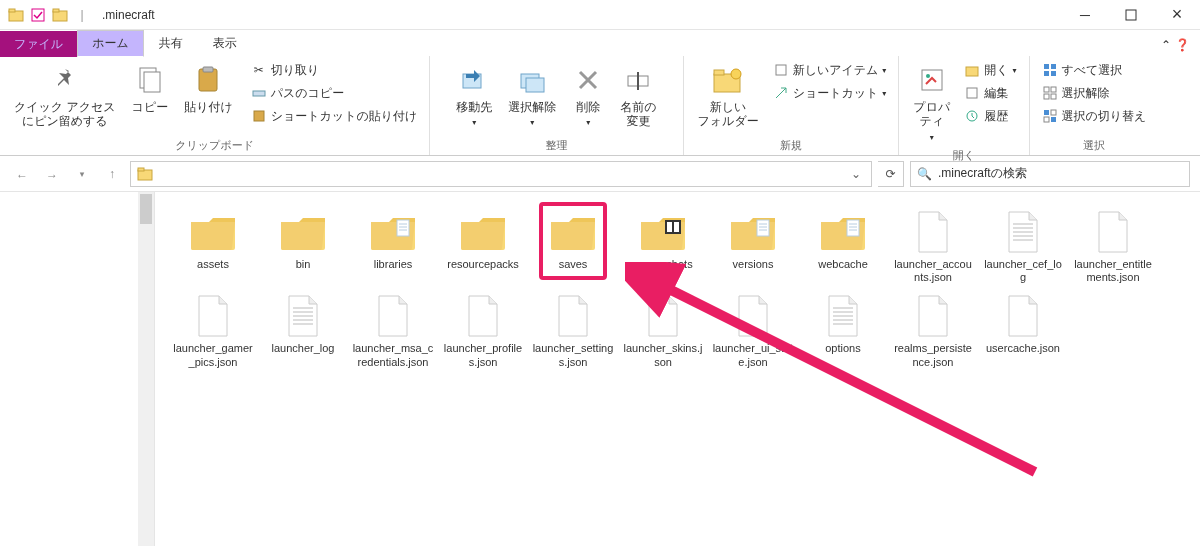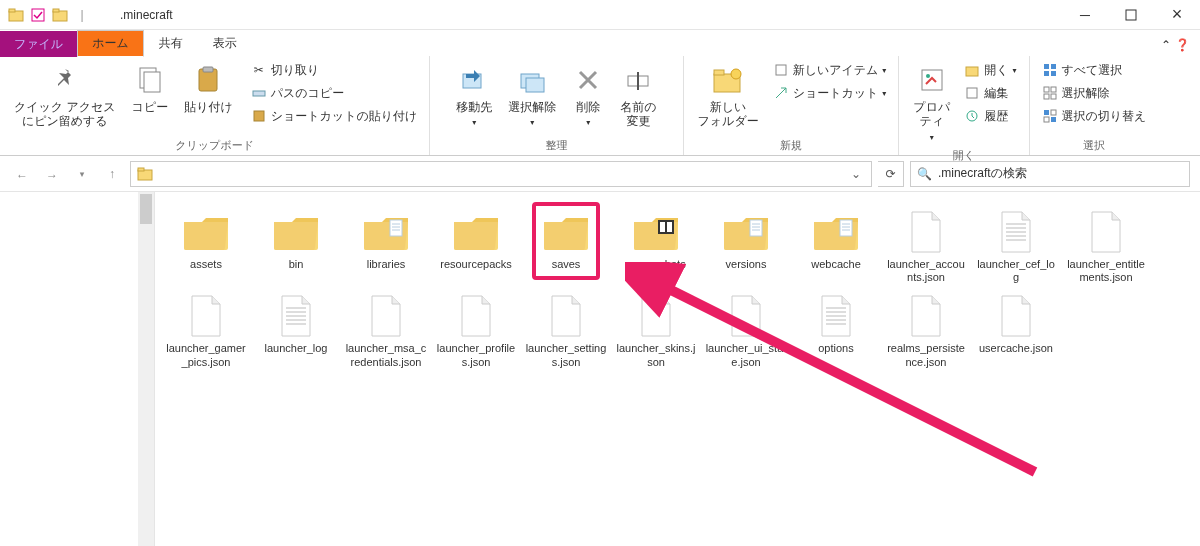--- a/index.html
+++ b/index.html
@@ -1,47 +1,47 @@
 <!DOCTYPE html>
 <html><head>
 <meta charset="utf-8">
 <style>
 *{box-sizing:border-box;margin:0;padding:0;font-family:"Yu Gothic UI","Meiryo",sans-serif;font-size:12px;color:#333}
 body{background:#fff;width:1200px;height:546px;overflow:hidden;position:relative}
 .titlebar{height:30px;display:flex;align-items:center;border-bottom:1px solid #e5e5e5}
 .titlebar .qat{display:flex;align-items:center;gap:6px;padding:0 8px}
 .qat-icon{width:16px;height:16px;display:flex;align-items:center;justify-content:center}
-.title-text{margin-left:24px;font-size:12px}
+.title-text{margin-left:6px;font-size:12px}
 .win-controls{margin-left:auto;display:flex}
 .win-btn{width:46px;height:30px;display:flex;align-items:center;justify-content:center;font-size:14px}
 .ribbon-tabs{height:26px;display:flex;align-items:flex-end}
 .tab{padding:4px 14px;border:1px solid transparent;position:relative;top:1px}
 .tab.file{background:#a4117d;color:#c4b5fd;border:none;height:26px;display:flex;align-items:center}
-.tab.active{background:#f97316;border:1px solid #ccc;border-bottom:1px solid #fff}
+.tab.active{background:#c4b5fd;border:1px solid #ccc;border-bottom:1px solid #fff}
 .tab-collapse{margin-left:auto;padding:4px 10px;display:flex;gap:4px;align-items:center}
 .ribbon{height:100px;border-bottom:1px solid #ccc;display:flex;background:#fff}
 .group{border-right:1px solid #e0e0e0;padding:4px 8px 2px;display:flex;flex-direction:column;position:relative}
 .group-content{flex:1;display:flex;align-items:flex-start;gap:4px}
 .group-label{text-align:center;font-size:11px;color:#666;padding-top:2px}
 .big-btn{display:flex;flex-direction:column;align-items:center;justify-content:flex-start;gap:4px;padding:4px 6px;min-width:44px;text-align:center;line-height:1.2}
 .big-icon{width:32px;height:32px;display:flex;align-items:center;justify-content:center}
 .small-btn{display:flex;align-items:center;gap:4px;padding:2px 4px;line-height:1.4}
 .small-icon{width:16px;height:16px;display:flex;align-items:center;justify-content:center}
 .vcol{display:flex;flex-direction:column;gap:2px}
 .addrbar{height:36px;display:flex;align-items:center;gap:6px;padding:0 10px;border-bottom:1px solid #e5e5e5}
 .nav-btn{width:24px;height:24px;display:flex;align-items:center;justify-content:center;color:#888}
 .addr-input{flex:1;height:26px;border:1px solid #ccc;display:flex;align-items:center;padding:0 6px;gap:6px}
 .addr-drop{width:18px;text-align:center;color:#666}
 .refresh-btn{width:26px;height:26px;border:1px solid #ccc;border-left:none;display:flex;align-items:center;justify-content:center;color:#555}
 .search-box{width:280px;height:26px;border:1px solid #ccc;display:flex;align-items:center;padding:0 6px;gap:6px;color:#888}
 .content-area{display:flex;height:354px}
 .nav-pane{width:155px;border-right:1px solid #e5e5e5;position:relative}
 .scrollbar-v{position:absolute;right:0;top:0;width:16px;height:100%;background:#f0f0f0}
 .scroll-thumb{position:absolute;top:2px;left:2px;width:12px;height:30px;background:#ccc}
-.main-pane{flex:1;padding:18px 9px;position:relative;overflow:hidden}
+.main-pane{flex:1;padding:18px 16px;position:relative;overflow:hidden}
 .item-grid{display:flex;flex-wrap:wrap;gap:10px 6px;align-content:flex-start}
 .item{width:84px;display:flex;flex-direction:column;align-items:center;text-align:center;gap:4px}
 .item-icon{width:52px;height:44px;display:flex;align-items:center;justify-content:center;position:relative}
 .folder-svg{width:48px;height:40px}
 .file-svg{width:36px;height:44px}
 .item-label{font-size:11px;line-height:1.2;word-break:break-all;max-width:82px}
 .highlight-box{position:absolute;border:4px solid #e91e63;border-radius:4px}
 .arrow-annot{position:absolute;pointer-events:none}
 svg{display:block}
 </style>

